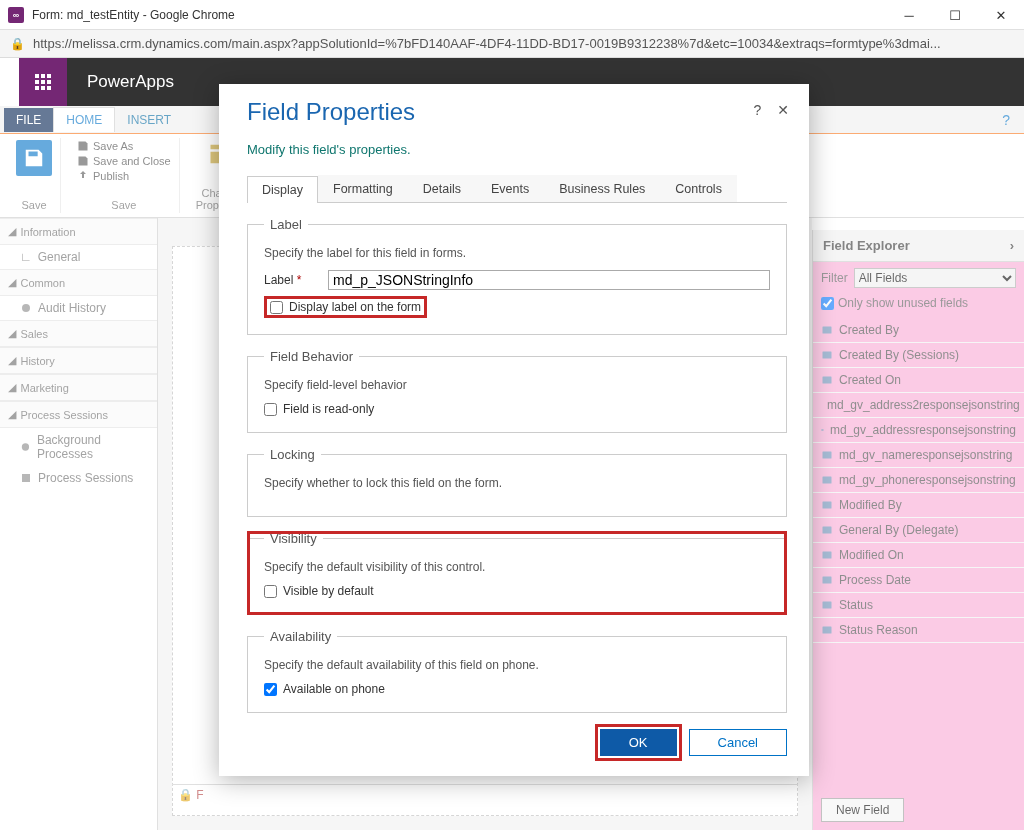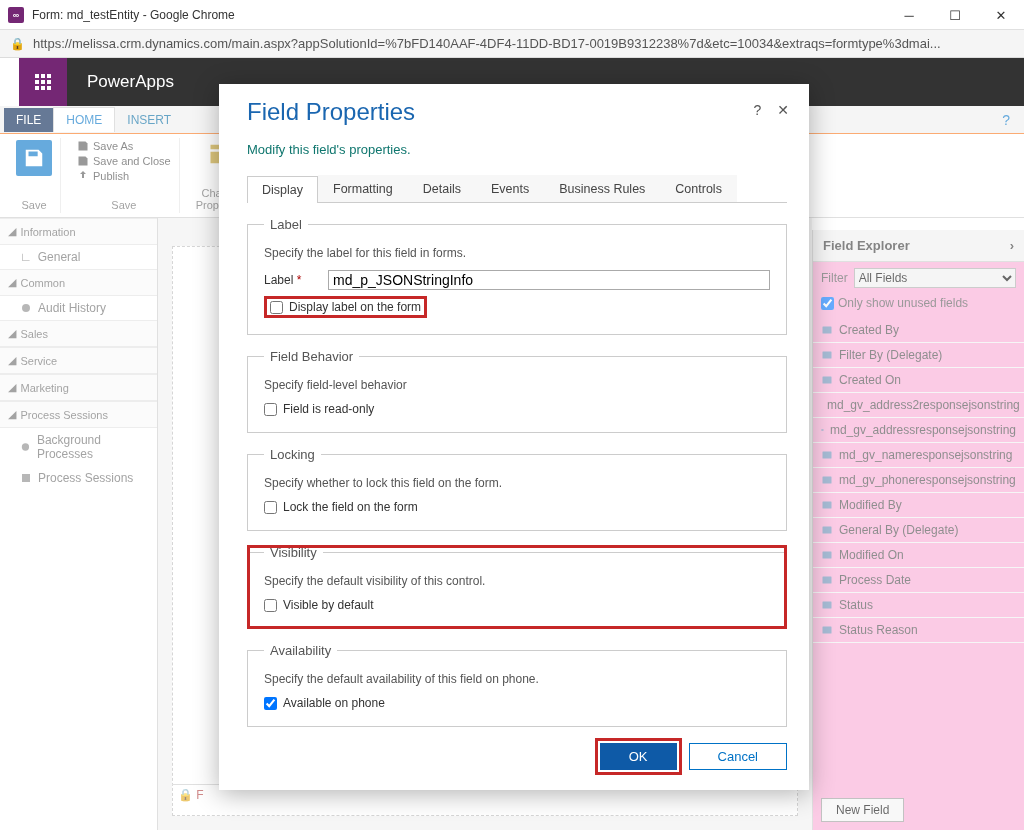--- a/index.html
+++ b/index.html
@@ -176,21 +176,21 @@
     <div class="section-head">◢ <span>Information</span></div>
     <div class="item">∟ <span>General</span></div>
     <div class="section-head">◢ <span>Common</span></div>
     <div class="item">
         <svg class="dot" viewBox="0 0 24 24">
           <circle cx="12" cy="12" r="8"></circle>
         </svg>
         <span>Audit History</span>
       </div>
     <div class="section-head">◢ <span>Sales</span></div>
-    <div class="section-head">◢ <span>Service</span></div>
+    <div class="section-head">◢ <span>History</span></div>
     <div class="section-head">◢ <span>Marketing</span></div>
     <div class="section-head">◢ <span>Process Sessions</span></div>
     <div class="item">
         <svg class="dot" viewBox="0 0 24 24">
           <circle cx="12" cy="12" r="8"></circle>
         </svg>
         <span>Background Processes</span>
       </div>
     <div class="item">
         <svg class="dot" viewBox="0 0 24 24">
@@ -222,21 +222,21 @@
         <div class="f">
           <svg viewBox="0 0 24 24">
             <rect x="3" y="5" width="18" height="14" rx="1"></rect>
           </svg>
           <span>Created By</span>
         </div>
         <div class="f">
           <svg viewBox="0 0 24 24">
             <rect x="3" y="5" width="18" height="14" rx="1"></rect>
           </svg>
-          <span>Filter By (Delegate)</span>
+          <span>Created By (Sessions)</span>
         </div>
         <div class="f">
           <svg viewBox="0 0 24 24">
             <rect x="3" y="5" width="18" height="14" rx="1"></rect>
           </svg>
           <span>Created On</span>
         </div>
         <div class="f">
           <svg viewBox="0 0 24 24">
             <rect x="3" y="5" width="18" height="14" rx="1"></rect>
@@ -339,24 +339,20 @@
     <div class="desc">Specify field-level behavior</div>
     <div class="cb">
       <input type="checkbox" style="">
       <span>Field is read-only</span>
     </div>
   </fieldset>
 
   <fieldset>
     <legend>Locking</legend>
     <div class="desc">Specify whether to lock this field on the form.</div>
-    <div class="cb">
-      <input type="checkbox" style="">
-      <span>Lock the field on the form</span>
-    </div>
   </fieldset>
 
   <fieldset class="highlight-red">
     <legend>Visibility</legend>
     <div class="desc">Specify the default visibility of this control.</div>
     <div class="cb">
       <input type="checkbox" style="">
       <span>Visible by default</span>
     </div>
   </fieldset>

